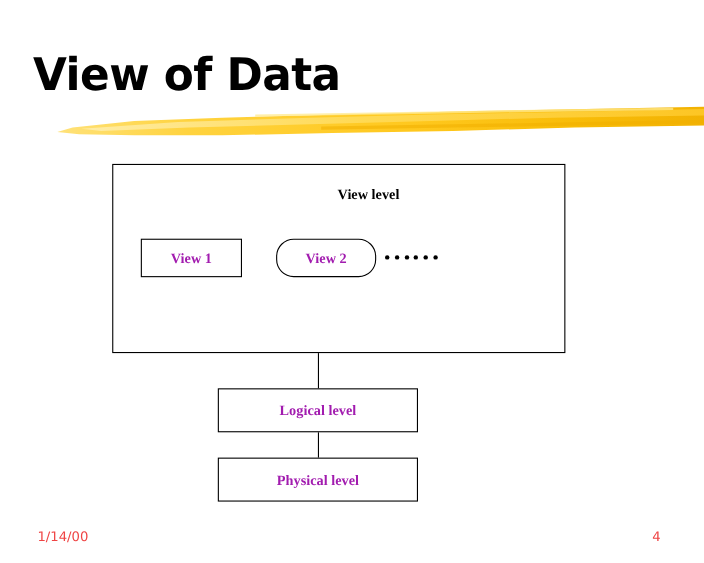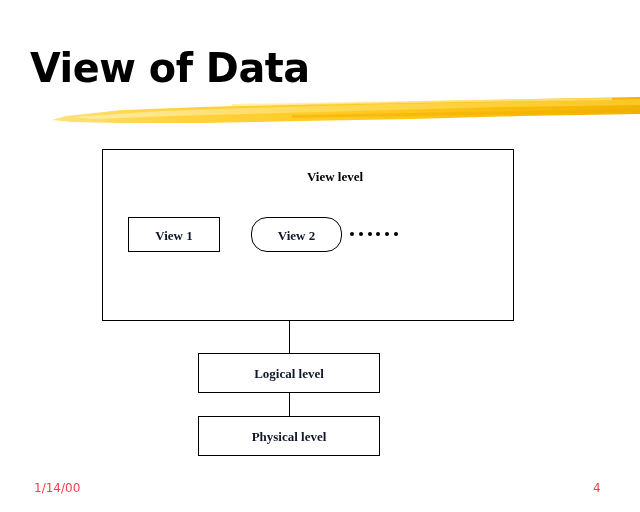--- a/index.html
+++ b/index.html
@@ -59,21 +59,21 @@
     position: absolute;
     left: 0;
     right: 0;
     top: 50%;
     transform: translateY(-50%);
     text-align: center;
     font-family: "Liberation Serif", serif;
     font-weight: 700;
     font-size: 13px;
     line-height: 15px;
-    color: #0f172a;
+    color: #a21caf;
     white-space: nowrap;
   }
 
   #view-level-box {
     left: 102px;
     top: 149px;
     width: 412px;
     height: 172px;
   }
   #view-level-title {

